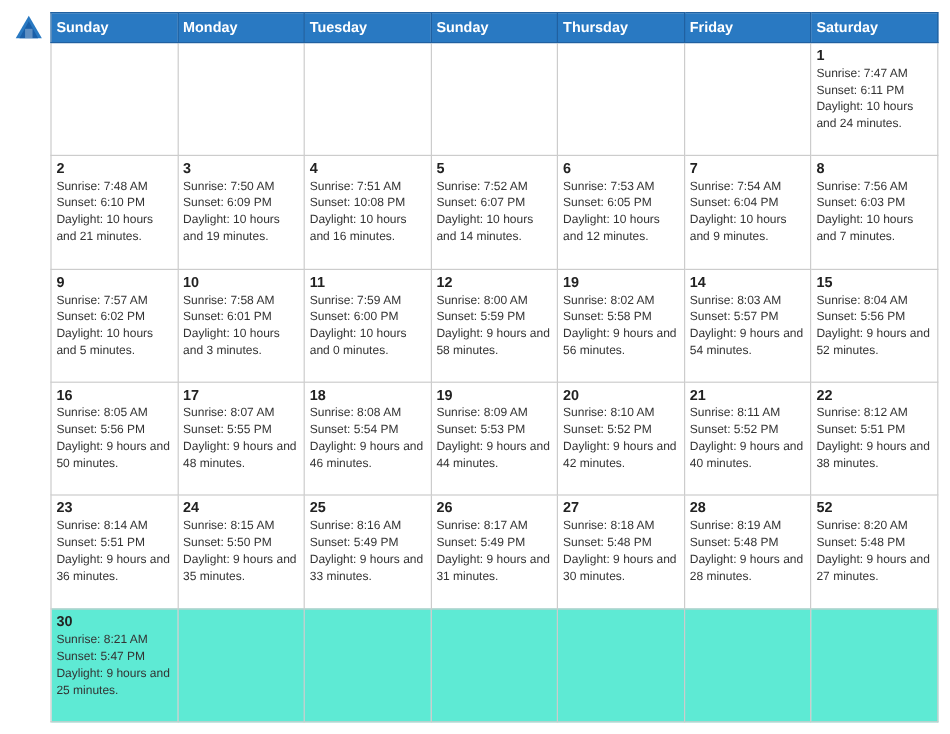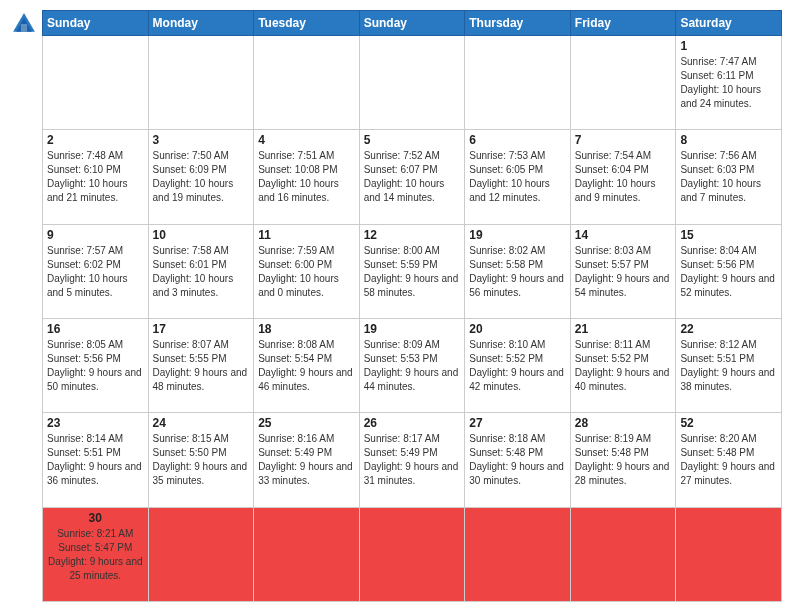--- a/index.html
+++ b/index.html
@@ -70,22 +70,21 @@
     .calendar tbody tr td {
       border: 1px solid #ccc;
       vertical-align: top;
       padding: 3px 4px;
       font-size: 10px;
       color: #333;
       background: #fff;
       height: 76px;
     }
     .calendar tbody tr:last-child td {
-      background: #ef4444;
-      text-align: center;
+      background: #5eead4;
     }
     .day-num {
       font-size: 12px;
       font-weight: bold;
       color: #222;
       display: block;
       margin-bottom: 2px;
     }
     .day-info {
       font-size: 10px;

